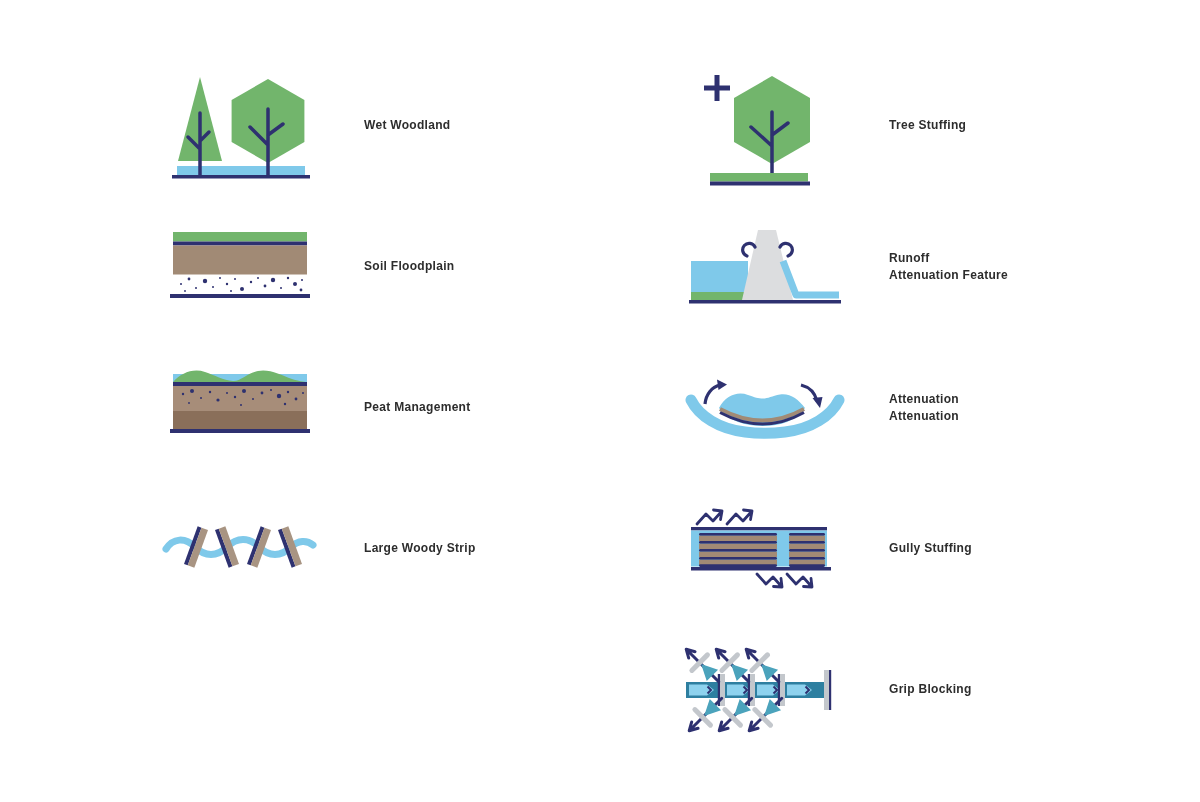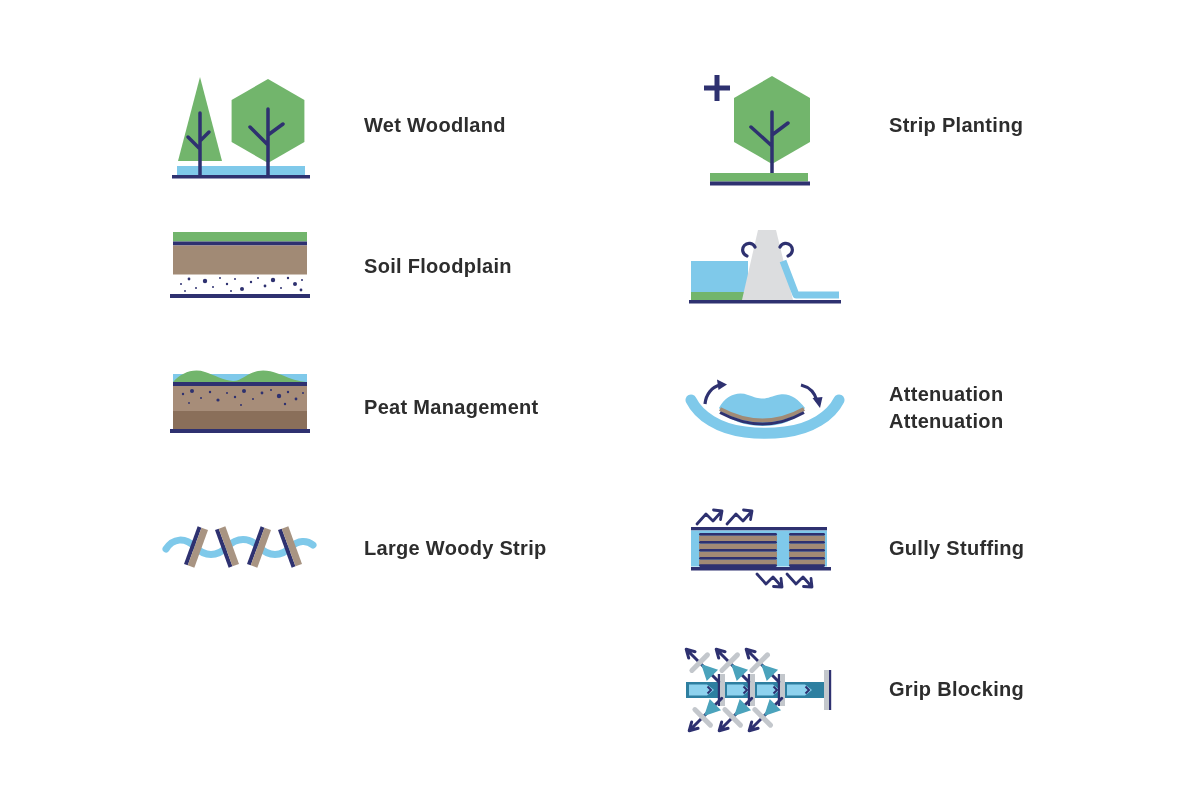--- a/index.html
+++ b/index.html
@@ -6,21 +6,21 @@
   .canvas {
     position:relative; width:1200px; height:802px; background:#ffffff;
     font-family:"Liberation Sans", sans-serif; overflow:hidden;
   }
   .column { position:absolute; top:55px; display:flex; flex-direction:column; }
   .col-left  { left:140px; }
   .col-right { left:665px; }
   .row { display:flex; align-items:center; height:141px; }
   .icon-cell { width:200px; min-width:200px; display:flex; justify-content:center; align-items:center; }
   .label {
-    margin-left:24px; font-size:20px; font-weight:600; color:#2d2d2d;
+    margin-left:24px; font-size:12px; font-weight:600; color:#2d2d2d;
     letter-spacing:0.3px; line-height:1.35; white-space:nowrap;
   }
 </style>
 </head>
 <body>
 
 <div class="canvas">
 
   <div class="column col-left">
 
@@ -147,35 +147,39 @@
       <div class="icon-cell">
         <svg width="150" height="128" viewBox="0 0 150 128">
           <path d="M27,13 V39 M14,26 H40" stroke="#2e3170" stroke-width="5" fill="none"></path>
           <polygon points="82,14 120,36 120,80 82,102 44,80 44,36" fill="#72b56c"></polygon>
           <path d="M82,50 L82,116 M82,84 L61,65 M82,73 L98,61" stroke="#2e3170" stroke-width="3.5" fill="none" stroke-linecap="round"></path>
           <rect x="20" y="111" width="98" height="8.5" fill="#72b56c"></rect>
           <rect x="20" y="119.5" width="100" height="4" fill="#2e3170"></rect>
         </svg>
       </div>
       <div class="label">
-        <div>Strip Planting</div>
+        <div>Tree Stuffing</div>
       </div>
     </div>
 
     <div class="row">
       <div class="icon-cell">
         <svg width="160" height="85" viewBox="0 0 160 85">
           <rect x="6" y="37" width="57" height="31" fill="#7fc9ea"></rect>
           <rect x="6" y="68" width="57" height="8" fill="#72b56c"></rect>
           <polygon points="57,76 73,6 91,6 108,76" fill="#dcdddf"></polygon>
           <path d="M98,37 L111,71 L154,71" stroke="#7fc9ea" stroke-width="7" fill="none" stroke-linejoin="round"></path>
           <rect x="4" y="76" width="152" height="3.5" fill="#2e3170"></rect>
           <path d="M70,23 a6.5,6.5 0 1 0 -8,9" stroke="#2e3170" stroke-width="3.2" fill="none" stroke-linecap="round"></path>
           <path d="M95,23 a6.5,6.5 0 1 1 8,9" stroke="#2e3170" stroke-width="3.2" fill="none" stroke-linecap="round"></path>
         </svg>
+      </div>
+      <div class="label">
+        <div>Runoff</div>
+        <div>Attenuation Feature</div>
       </div>
     </div>
 
     <div class="row">
       <div class="icon-cell">
         <svg width="160" height="80" viewBox="0 0 160 80">
           <path d="M6,32 C14,48 34,61 60,64 C71,65.5 89,65.5 100,64 C126,61 146,48 154,32" stroke="#7fc9ea" stroke-width="11" fill="none" stroke-linecap="round"></path>
           <path d="M34,40 C41,27 53,23 63,27 C70,29.5 73,30.5 78,30.5 C83,30.5 87,28 95,26.5 C105,25 113,31 120,40 C110,53 96,58 78,58 C60,58 44,53 34,40 Z" fill="#7fc9ea"></path>
           <path d="M35,41 Q78,64 119,41" stroke="#a18a75" stroke-width="4" fill="none"></path>
           <path d="M35,44.5 Q78,67.5 119,44.5" stroke="#2e3170" stroke-width="3" fill="none"></path>

